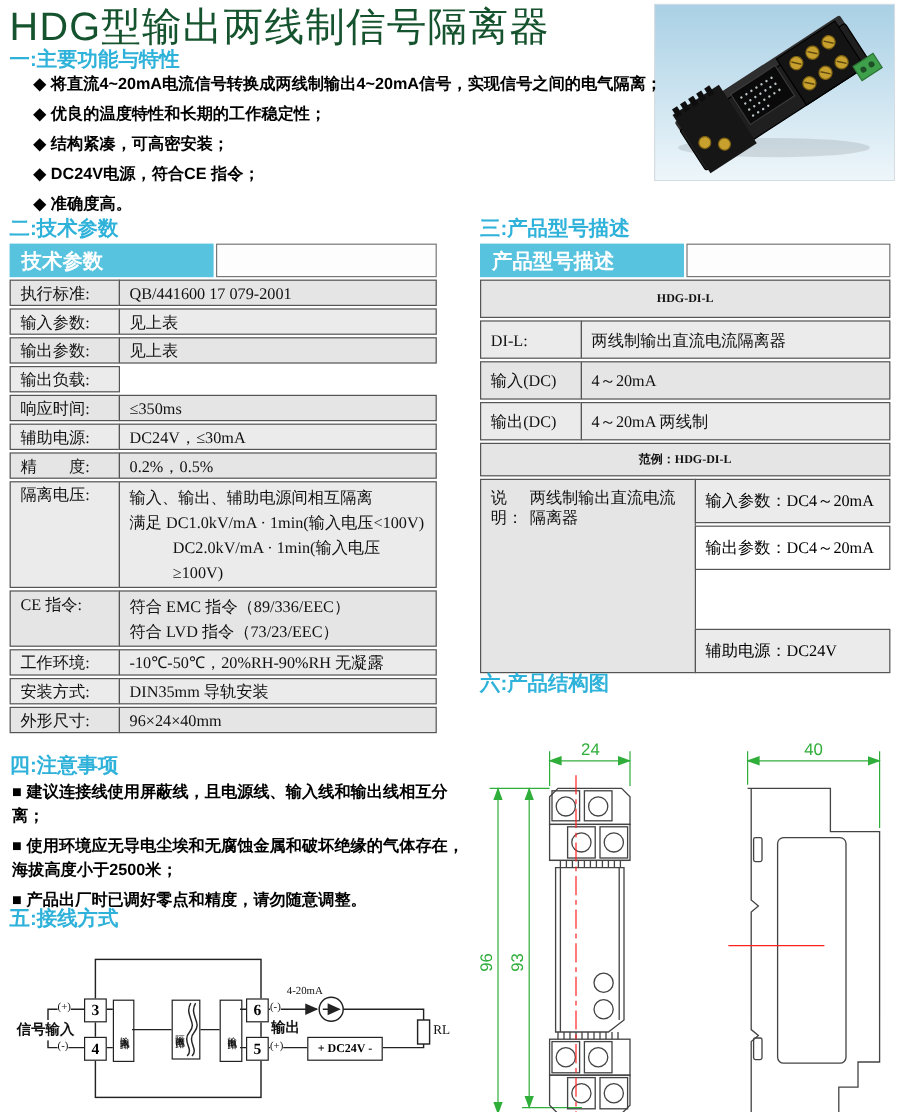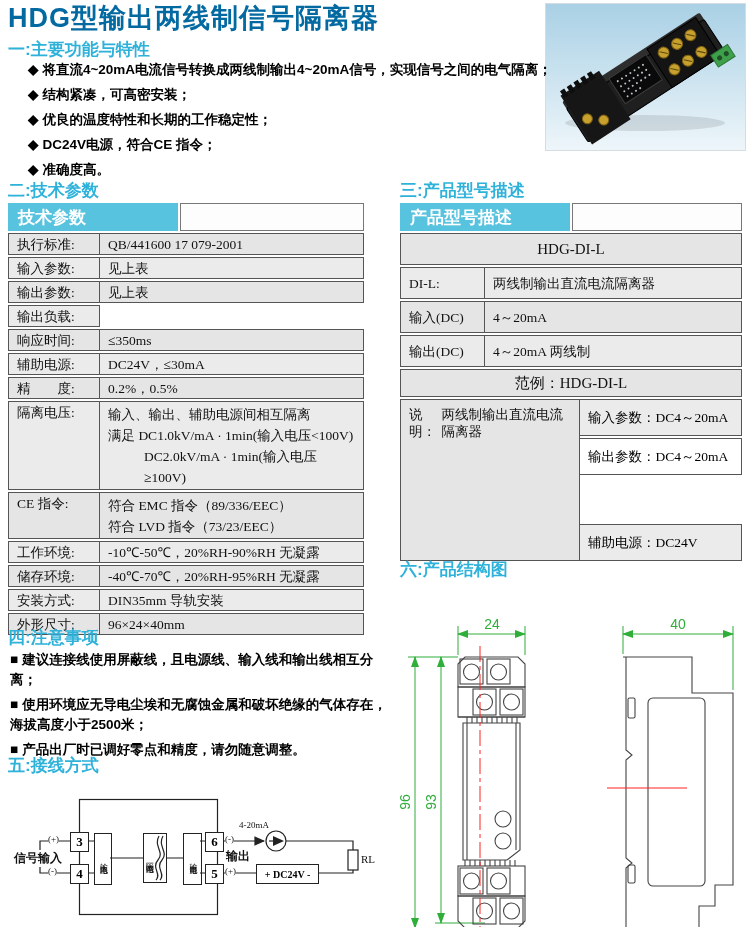--- a/index.html
+++ b/index.html
@@ -1,20 +1,20 @@
 <!DOCTYPE html>
 <html><head>
 <meta charset="utf-8">
 <style>
   html,body{margin:0;padding:0;}
   body{width:750px;height:927px;position:relative;background:#fff;
        font-family:"Liberation Sans",sans-serif;overflow:hidden;}
   .abs{position:absolute;}
   
-  #page-title{left:8px;top:0px;font-size:27px;font-weight:bold;color:#0369a1;letter-spacing:1px;}
+  #page-title{left:8px;top:0px;font-size:33px;font-weight:normal;color:#14532d;letter-spacing:1px;}
   .sec-heading{font-size:17px;font-weight:bold;color:#2fb2da;}
   
   .blist{font-size:13.5px;font-weight:600;color:#000;}
   .blist .item{margin-bottom:5px;line-height:20px;}
   .bullet{margin-right:4px;}
   
   .dtable{position:absolute;}
   .thead{display:flex;margin-bottom:2px;border-radius:10px;}
   .thead .hd-blue{width:170px;background:#58c3de;color:#fff;font-size:17px;font-weight:bold;
       padding:3px 10px;box-sizing:border-box;display:flex;align-items:center;height:28px;}
@@ -23,21 +23,21 @@
   .tcell{border:1px solid #555;padding:1.5px 8px;font-family:"Liberation Serif",serif;
       font-size:13.5px;line-height:17px;box-sizing:border-box;background:#e5e5e5;color:#111;}
   .tlabel{width:92px;flex:none;}
   .tvalue{flex:1;margin-left:-1px;}
   .gray .tcell{background:#ebebeb;}
   .ml .line{line-height:21px;}
   .indent2{padding-left:36px;}
   
   #model-table .tlabel{width:85px;}
   .mrow .tcell{display:flex;align-items:center;min-height:32px;}
-  .center-cell{justify-content:center;text-align:center;font-size:15px;}
+  .center-cell{justify-content:center;text-align:center;font-size:10px;font-weight:bold;}
   .desc-left{width:180px;flex:none;display:flex;align-items:flex-start;padding-top:6px;}
   .desc-right{flex:1;margin-left:-1px;display:flex;flex-direction:column;}
   .desc-right .sub{border:1px solid #555;margin-bottom:2px;display:flex;align-items:center;
       min-height:32px;padding:1.5px 8px;font-family:"Liberation Serif",serif;font-size:13.5px;background:#fff;}
   .desc-right .sub:last-child{margin-bottom:0;margin-top:47px;}
   .desc-right .sub.gray2{background:#ebebeb;}
   
   #wiring{left:8px;top:790px;width:385px;height:135px;}
   #wiring .lab{position:absolute;font-family:"Liberation Serif",serif;color:#111;background:#fff;}
   .termbox{position:absolute;width:17px;height:18px;border:1.5px solid #222;background:#fff;
@@ -127,22 +127,22 @@
       <rect x="168" y="92" width="20" height="14" fill="#3fa04b" stroke="#2c7336"></rect>
       <circle cx="174" cy="99" r="2.5" fill="#1e4f26"></circle>
         <circle cx="182" cy="99" r="2.5" fill="#1e4f26"></circle>
     </g>
   </svg>
 </div>
 
 <div class="abs sec-heading" style="left:8px;top:38px;">一:主要功能与特性</div>
 <div class="abs blist" style="left:28px;top:60px;width:540px;">
   <div class="item"><span class="bullet">◆</span><span>将直流4~20mA电流信号转换成两线制输出4~20mA信号，实现信号之间的电气隔离；</span></div>
+  <div class="item"><span class="bullet">◆</span><span>优良的温度特性和长期的工作稳定性；</span></div>
   <div class="item"><span class="bullet">◆</span><span>结构紧凑，可高密安装；</span></div>
-  <div class="item"><span class="bullet">◆</span><span>优良的温度特性和长期的工作稳定性；</span></div>
   <div class="item"><span class="bullet">◆</span><span>DC24V电源，符合CE 指令；</span></div>
   <div class="item"><span class="bullet">◆</span><span>准确度高。</span></div>
 </div>
 
 <div class="abs sec-heading" style="left:8px;top:179px;">二:技术参数</div>
 <div class="dtable" id="tech-table" style="left:8px;top:203px;width:356px;">
   <div class="thead">
     <div class="hd-blue">技术参数</div>
     <div class="hd-rest"></div>
   </div>
@@ -184,24 +184,20 @@
   <div class="trow ml">
     <div class="tcell tlabel">CE 指令:</div>
     <div class="tcell tvalue">
       <div class="line">符合 EMC 指令（89/336/EEC）</div>
       <div class="line">符合 LVD 指令（73/23/EEC）</div>
     </div>
   </div>
   <div class="trow gray">
       <div class="tcell tlabel">工作环境:</div>
       <div class="tcell tvalue">-10℃-50℃，20%RH-90%RH 无凝露</div>
-    </div>
-  <div class="trow">
-      <div class="tcell tlabel">储存环境:</div>
-      <div class="tcell tvalue">-40℃-70℃，20%RH-95%RH 无凝露</div>
     </div>
   <div class="trow gray">
       <div class="tcell tlabel">安装方式:</div>
       <div class="tcell tvalue">DIN35mm 导轨安装</div>
     </div>
   <div class="trow">
       <div class="tcell tlabel">外形尺寸:</div>
       <div class="tcell tvalue">96×24×40mm</div>
     </div>
 </div>

